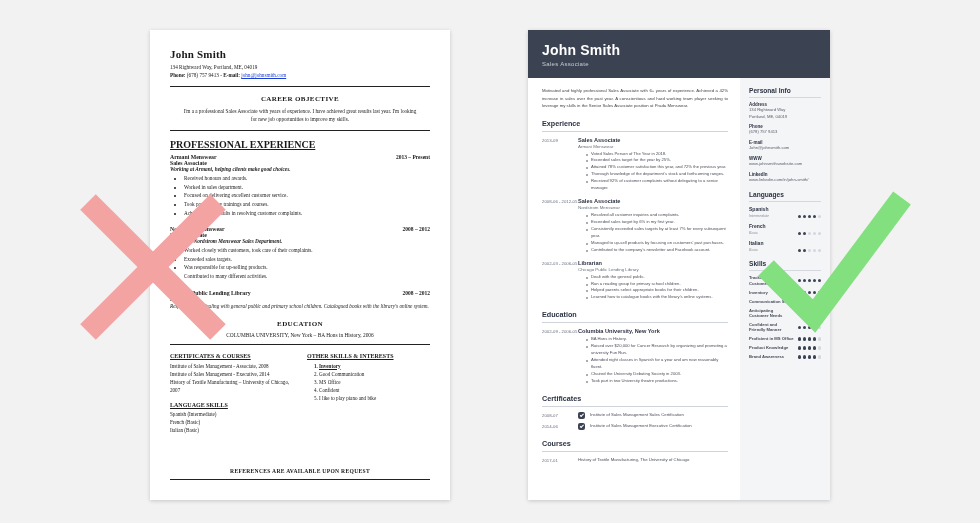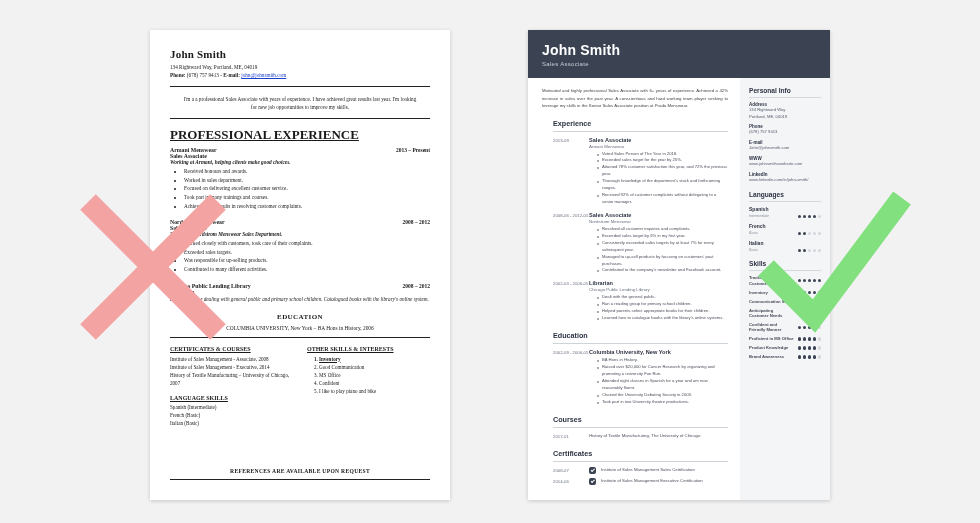--- a/index.html
+++ b/index.html
@@ -27,21 +27,21 @@
   .bad-name { font-size: 11px; font-weight: bold; margin: 0 0 3px 0; letter-spacing: .2px; }
   .bad-contact { font-size: 5.2px; line-height: 1.6; }
   .bad-contact a { color: #1a3ecf; text-decoration: underline; }
   .bad-rule { border-top: 1px solid #222; margin: 6px 0 8px 0; }
   .bad-h2 {
     font-size: 7px; font-weight: bold; text-align: center;
     letter-spacing: .4px; margin: 4px 0 4px 0;
   }
   .bad-center-text { font-size: 5.2px; text-align: center; line-height: 1.7; padding: 0 12px; }
   .bad-sec-title {
-    font-size: 13px; font-weight: bold; text-decoration: underline;
+    font-size: 10px; font-weight: bold; text-decoration: underline;
     margin: 0 0 4px 0;
   }
   .bad-job-row { display: flex; justify-content: space-between; align-items: baseline; }
   .bad-company { font-size: 5.8px; font-weight: bold; }
   .bad-dates { font-size: 5.5px; font-weight: bold; }
   .bad-title { font-size: 5.8px; font-weight: bold; }
   .bad-italic { font-size: 5.3px; font-style: italic; font-weight: bold; }
   .bad-italic-n { font-size: 5.2px; font-style: italic; line-height: 1.55; }
   .bad-ul { margin: 2px 0 0 0; padding-left: 14px; }
   .bad-ul li { font-size: 5.2px; line-height: 1.65; }
@@ -80,21 +80,21 @@
   }
   .good-name { font-size: 14px; font-weight: bold; letter-spacing: .2px; }
   .good-role { font-size: 6px; margin-top: 3px; color: #c8ccd4; letter-spacing: .3px; }
   .good-body { display: flex; flex: 1; min-height: 0; }
   .good-main { width: 212px; padding: 9px 12px 8px 14px; }
   .good-side { width: 90px; background: #f4f5f7; padding: 9px 9px 8px 9px; }
 
   .g-summary { font-size: 4.3px; line-height: 1.75; color: #444; margin-bottom: 9px; text-align: justify; }
   .g-sec { font-size: 7.2px; font-weight: bold; color: #2c3242; margin: 0 0 3px 0; }
   .g-sec-rule { border-top: 1px solid #cfd3da; margin-bottom: 5px; }
-  .g-block { margin-bottom: 9px; margin-left: 11px; }
+  .g-block { margin-bottom: 9px; }
   .g-entry { display: flex; margin-bottom: 6px; }
   .g-date { width: 36px; flex: none; font-size: 4.3px; color: #6a7180; line-height: 1.5; padding-top: 1px; }
   .g-content { flex: 1; }
   .g-job { font-size: 5.6px; font-weight: bold; color: #2c3242; }
   .g-org { font-size: 4.4px; color: #6a7180; margin: 1px 0 2px 0; }
   .g-ul { margin: 0; padding-left: 8px; list-style: none; }
   .g-ul li { font-size: 4.2px; line-height: 1.65; color: #4a4f5a; position: relative; padding-left: 5px; }
   .g-ul li:before {
     content: ""; position: absolute; left: 0; top: 3px;
     width: 2px; height: 2px; background: #8a909c; border-radius: 50%;
@@ -146,20 +146,21 @@
     <div>
       <b>Phone:</b>
       <span>(678) 757 9413</span> -
       <b>E-mail:</b>
       <a href="#">john@johnsmith.com</a>
     </div>
   </div>
 
   <div class="bad-rule"></div>
 
+  <div class="bad-h2">CAREER OBJECTIVE</div>
   <div class="bad-center-text">I'm a a professional Sales Associate with years of experience. I have achieved great results last year. I'm looking for new job opportunities to improve my skills.</div>
 
   <div class="bad-rule"></div>
 
   <div class="bad-sec-title">PROFESSIONAL EXPERIENCE</div>
 
   <div class="bad-block">
     <div class="bad-job-row">
       <span class="bad-company">Armani Menswear</span>
       <span class="bad-dates">2013 – Present</span>
@@ -309,43 +310,43 @@
               <li>Raised over $20,000 for Cancer Research by organizing and promoting a university Fun Run.</li>
               <li>Attended night classes in Spanish for a year and am now reasonably fluent.</li>
               <li>Chaired the University Debating Society in 2003.</li>
               <li>Took part in two University theatre productions.</li>
             </ul>
           </div>
         </div>
       </div>
 
       <div class="g-block">
-        <div class="g-sec">Courses</div>
-        <div class="g-sec-rule"></div>
-        <div class="g-plain">
-          <div class="g-date">2017-01</div>
-          <div class="g-plain-text">History of Textile Manufacturing, The University of Chicago</div>
-        </div>
-      </div>
-
-      <div class="g-block">
         <div class="g-sec">Certificates</div>
         <div class="g-sec-rule"></div>
         <div class="g-cert">
           <div class="g-cert-date">2008-07</div>
           <div class="g-cert-badge"></div>
           <div class="g-cert-text">Institute of Sales Management Sales Certification</div>
         </div>
         <div class="g-cert">
           <div class="g-cert-date">2014-06</div>
           <div class="g-cert-badge"></div>
           <div class="g-cert-text">Institute of Sales Management Executive Certification</div>
         </div>
       </div>
 
+      <div class="g-block">
+        <div class="g-sec">Courses</div>
+        <div class="g-sec-rule"></div>
+        <div class="g-plain">
+          <div class="g-date">2017-01</div>
+          <div class="g-plain-text">History of Textile Manufacturing, The University of Chicago</div>
+        </div>
+      </div>
+
     </div>
 
     <div class="good-side">
 
       <div class="s-block">
         <div class="s-sec">Personal Info</div>
         <div class="s-rule"></div>
 
         <div class="s-label">Address</div>
         <div class="s-val">134 Rightward Way</div>

